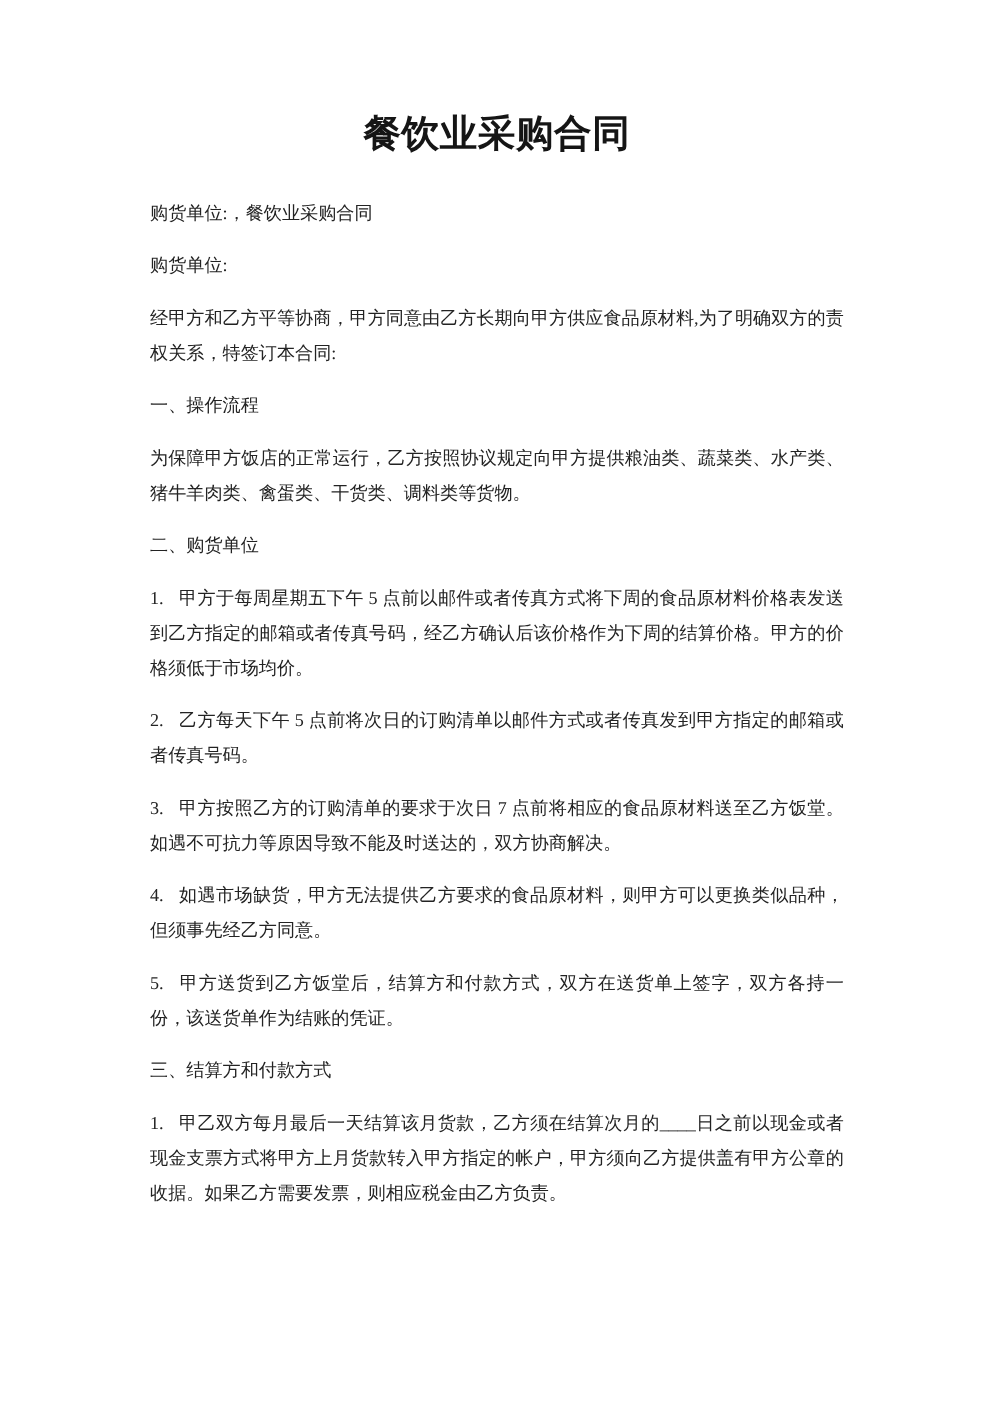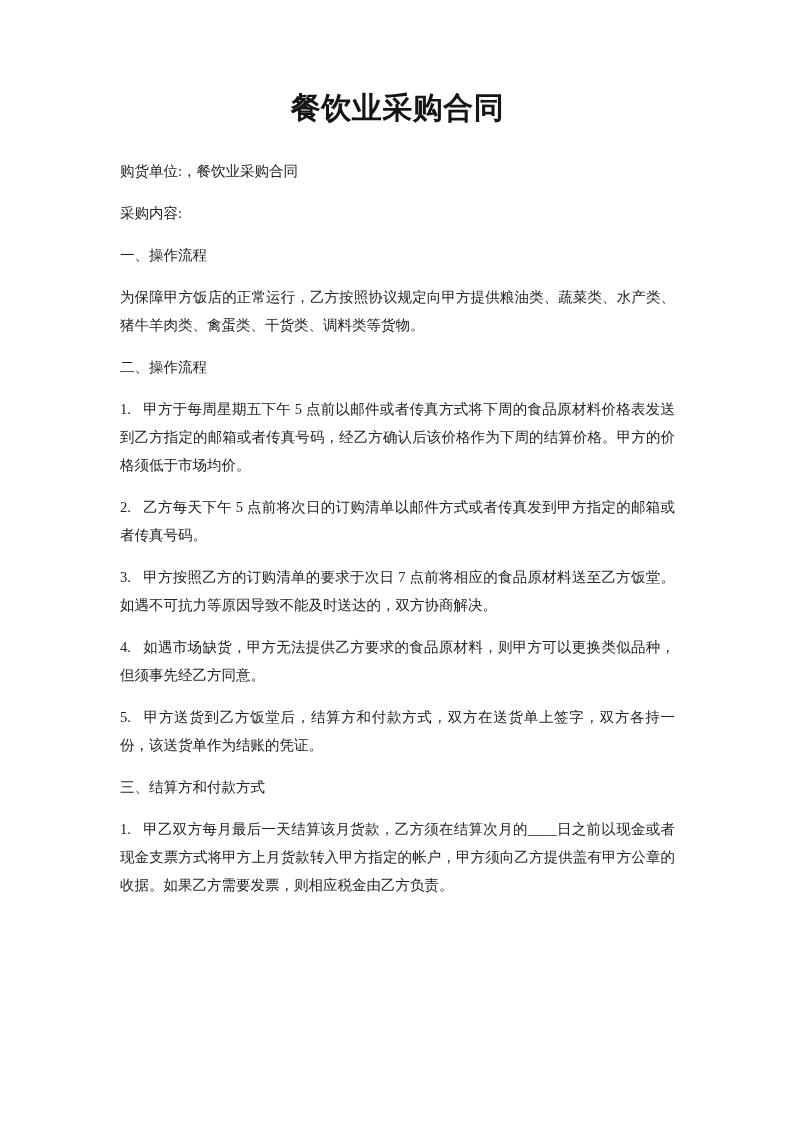--- a/index.html
+++ b/index.html
@@ -43,28 +43,29 @@
 </style>
 </head>
 <body>
 
 <div class="page">
 
   <h1 class="doc-title">餐饮业采购合同</h1>
 
   <p class="para"><span class="num"></span><span>购货单位:，餐饮业采购合同</span></p>
 
-  <p class="para"><span class="num"></span><span>采购内容:</span></p>
+  <p class="para"><span class="num"></span><span>购货单位:</span></p>
 
+  <p class="para"><span class="num"></span><span>经甲方和乙方平等协商，甲方同意由乙方长期向甲方供应食品原材料,为了明确双方的责权关系，特签订本合同:</span></p>
 
   <p class="para"><span class="num"></span><span>一、操作流程</span></p>
 
   <p class="para"><span class="num"></span><span>为保障甲方饭店的正常运行，乙方按照协议规定向甲方提供粮油类、蔬菜类、水产类、猪牛羊肉类、禽蛋类、干货类、调料类等货物。</span></p>
 
-  <p class="para"><span class="num"></span><span>二、操作流程</span></p>
+  <p class="para"><span class="num"></span><span>二、购货单位</span></p>
 
   <p class="para"><span class="num">1.</span><span>甲方于每周星期五下午 5 点前以邮件或者传真方式将下周的食品原材料价格表发送到乙方指定的邮箱或者传真号码，经乙方确认后该价格作为下周的结算价格。甲方的价格须低于市场均价。</span></p>
 
   <p class="para"><span class="num">2.</span><span>乙方每天下午 5 点前将次日的订购清单以邮件方式或者传真发到甲方指定的邮箱或者传真号码。</span></p>
 
   <p class="para"><span class="num">3.</span><span>甲方按照乙方的订购清单的要求于次日 7 点前将相应的食品原材料送至乙方饭堂。如遇不可抗力等原因导致不能及时送达的，双方协商解决。</span></p>
 
   <p class="para"><span class="num">4.</span><span>如遇市场缺货，甲方无法提供乙方要求的食品原材料，则甲方可以更换类似品种，但须事先经乙方同意。</span></p>
 
   <p class="para"><span class="num">5.</span><span>甲方送货到乙方饭堂后，结算方和付款方式，双方在送货单上签字，双方各持一份，该送货单作为结账的凭证。</span></p>

